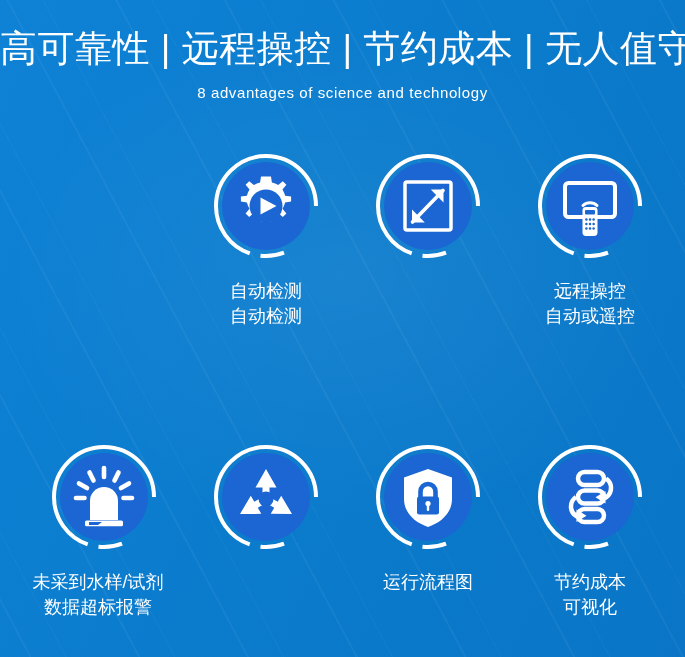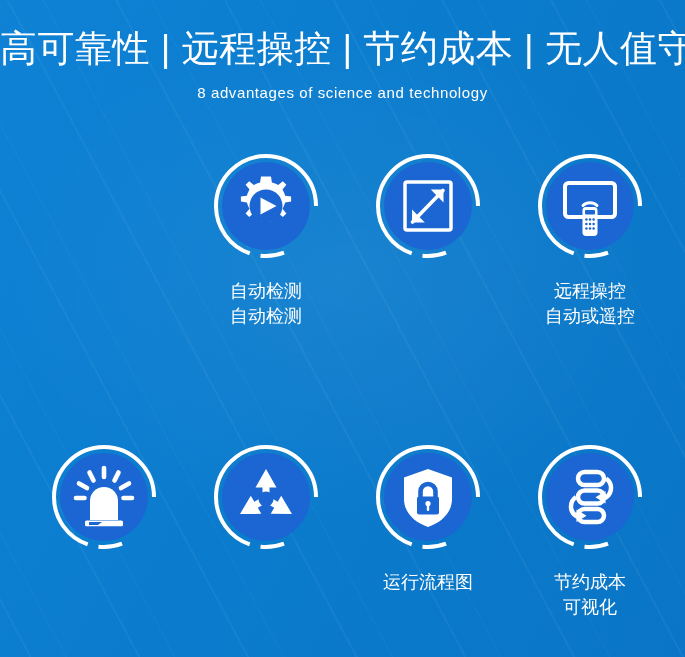--- a/index.html
+++ b/index.html
@@ -243,20 +243,24 @@
               <line x1="28" y1="57" x2="36.5" y2="57"></line>
               <line x1="84" y1="57" x2="75.5" y2="57"></line>
             </g>
 
             <path d="M42 79 L42 60 a14 14 0 0 1 28 0 L70 79 Z" fill="#ffffff"></path>
 
             <rect x="37" y="79.5" width="38" height="5.8" rx="1.6" fill="#ffffff"></rect>
             <path d="M41 81 L54 81 L50 84 L41 84 Z" fill="#1b66d2"></path>
           </svg>
         </div>
+        <div class="adv-label">
+          <div>未采到水样/试剂</div>
+          <div>数据超标报警</div>
+        </div>
       </div>
 
       <div class="adv-item">
         <div class="badge">
           <svg width="112" height="112" viewBox="0 0 112 112">
             <circle cx="56" cy="56" r="50" fill="none" stroke="#ffffff" stroke-width="4" stroke-dasharray="24 11 280" stroke-dashoffset="-60"></circle>
             <circle cx="56" cy="56" r="44" fill="#1b66d2"></circle>
             <g fill="#ffffff">
 
               <g transform="rotate(0 56 58)">

